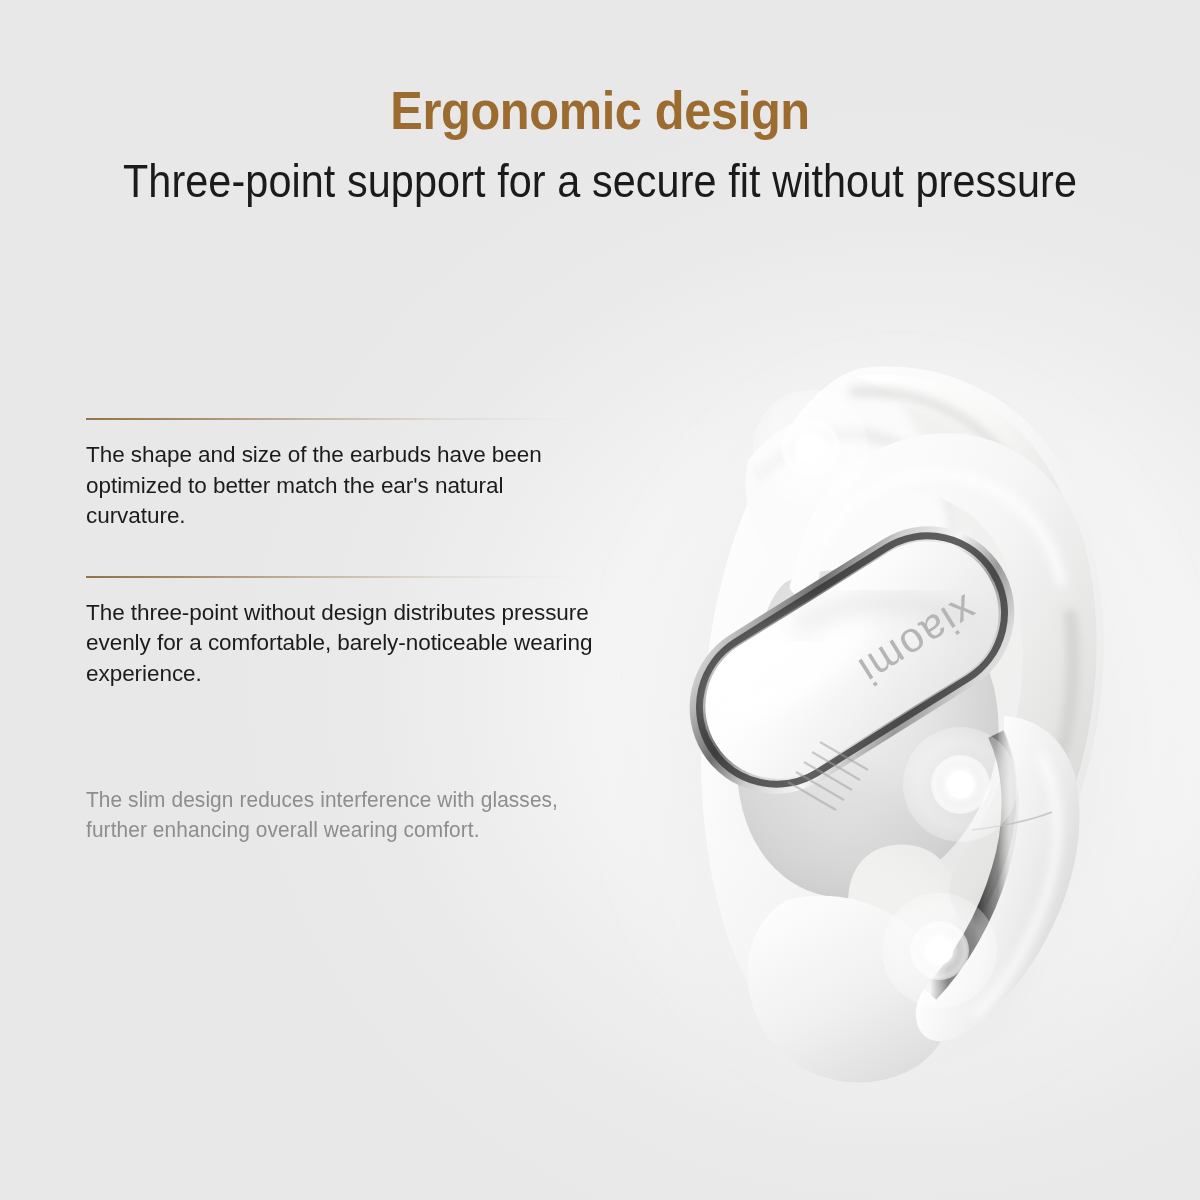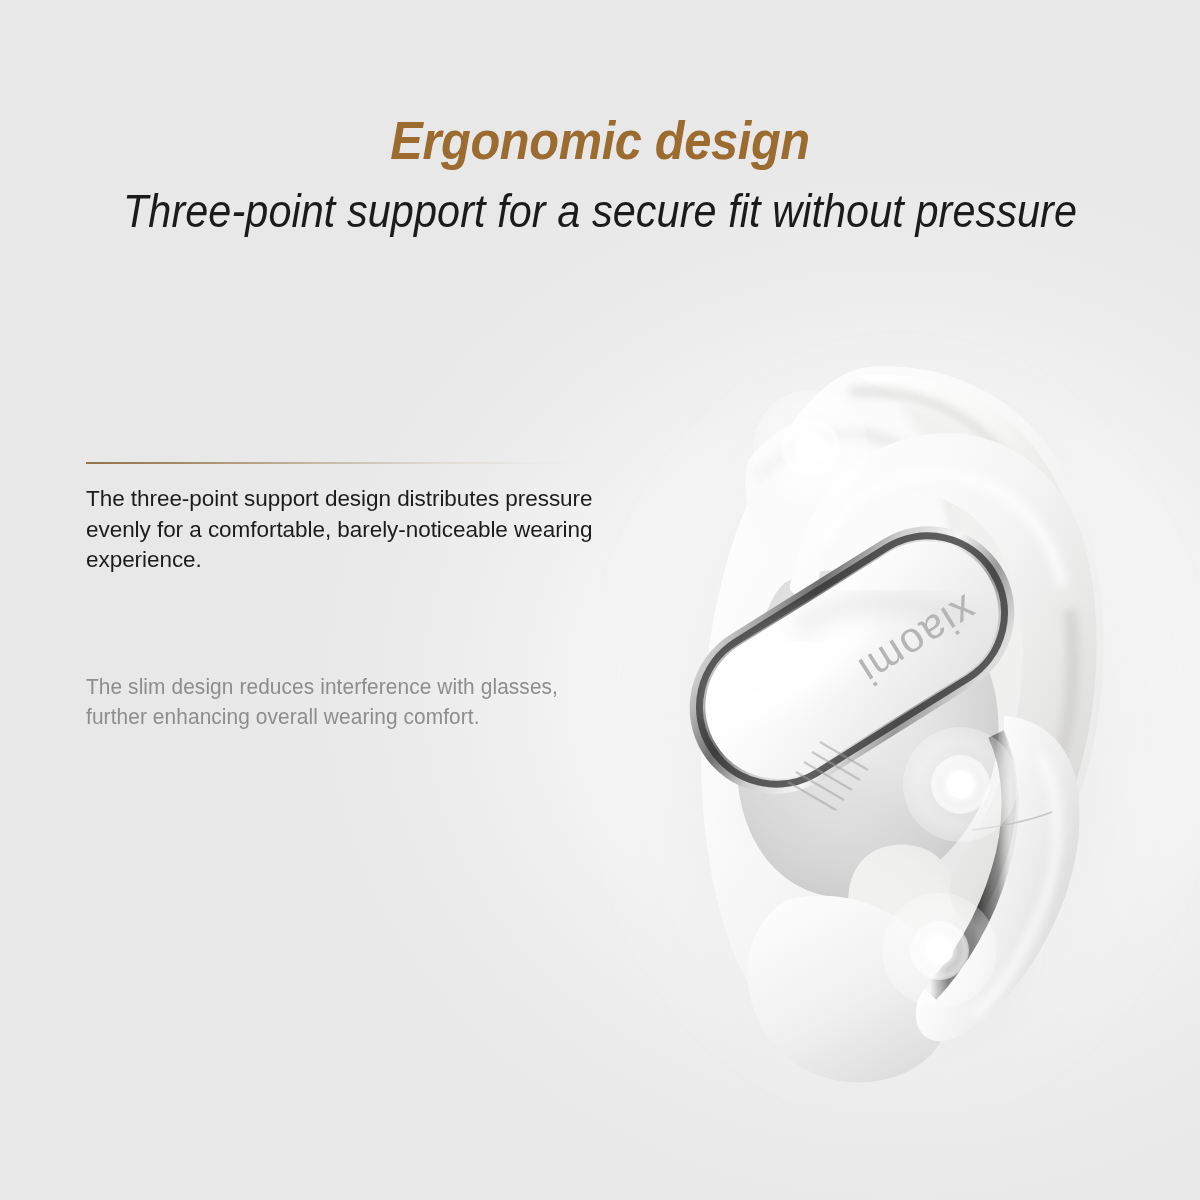--- a/index.html
+++ b/index.html
@@ -21,22 +21,21 @@
       linear-gradient(160deg, #eeeeee 0%, #ececec 45%, #e9e9e9 100%);
   }
 
   
   .header {
     position: absolute;
     top: 0;
     left: 0;
     width: 1200px;
     text-align: center;
-    padding-top: 111px;
-    font-style: italic;
+    padding-top: 81px;
   }
   .kicker {
     font-family: "Liberation Sans", sans-serif;
     font-weight: bold;
     font-size: 53px;
     line-height: 60px;
     letter-spacing: -0.4px;
     color: #9b6b2f;
     transform: scaleX(0.92);
     margin: 0;
@@ -152,25 +151,29 @@
 
 <div id="page">
 
   <div class="header">
     <div class="kicker">Ergonomic design</div>
     <div class="subtitle">Three-point support for a secure fit without pressure</div>
   </div>
 
   <div class="features">
 
-    <div class="feature-gap-1"></div>
-
     <div class="feature">
       <div class="divider"></div>
-      <p class="feature-text">The three-point support design distributes pressure evenly for a comfortable, barely-noticeable wearing experience.</p>
+      <p class="feature-text">The shape and size of the earbuds have been optimized to better match the ear's natural curvature.</p>
+    </div>
+    <div class="feature-gap-1"></div>
+
+    <div class="feature">
+      <div class="divider"></div>
+      <p class="feature-text">The three-point without design distributes pressure evenly for a comfortable, barely-noticeable wearing experience.</p>
     </div>
     <div class="feature-gap-2"></div>
 
     <div class="feature-gap-3"></div>
 
     <p class="feature-note">The slim design reduces interference with glasses, further enhancing overall wearing comfort.</p>
   </div>
 
   <div class="product">
     <svg width="600" height="780" viewBox="0 0 600 780">

